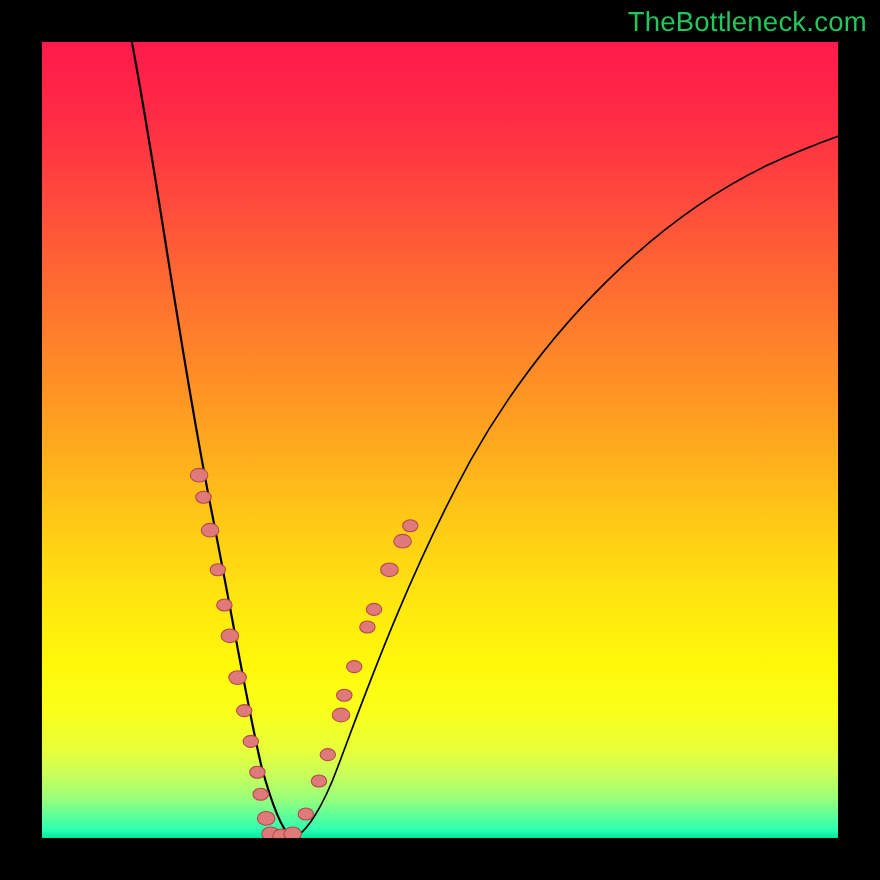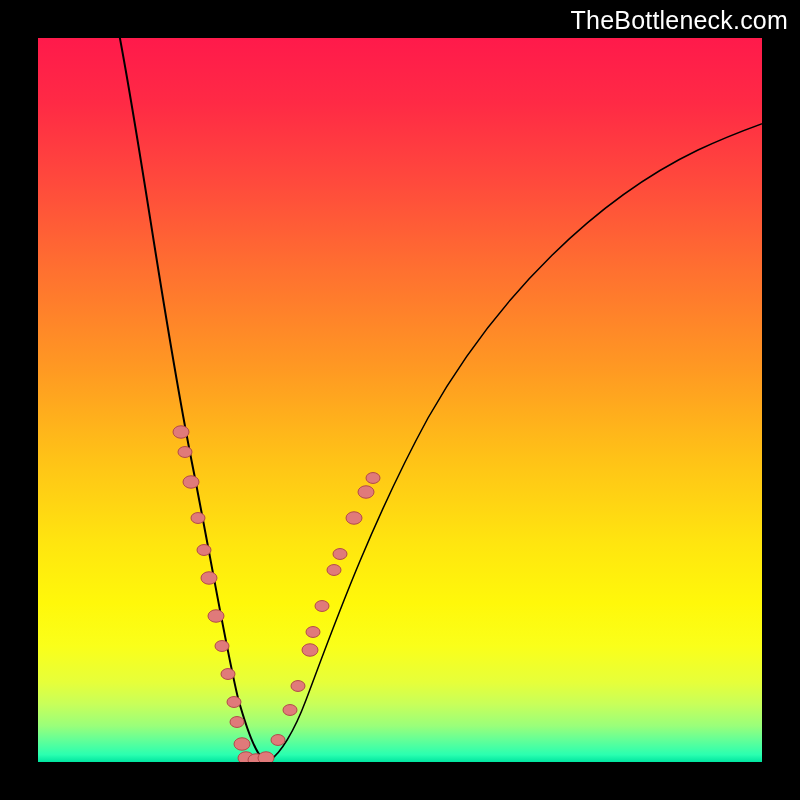--- a/index.html
+++ b/index.html
@@ -46,21 +46,21 @@
       #9aff7a 95%,
       #62ff98 97%,
       #2affb0 99%,
       #00e5a0 100%
     );
   }
   .watermark {
     position: absolute;
     top: 6px;
     right: 12px;
-    color: #ffffff;
+    color: #22c55e;
     font-size: 25px;
     font-weight: 500;
     letter-spacing: 0.2px;
     user-select: none;
   }
   svg.curves {
     position: absolute;
     inset: 0;
     width: 724px;
     height: 724px;

